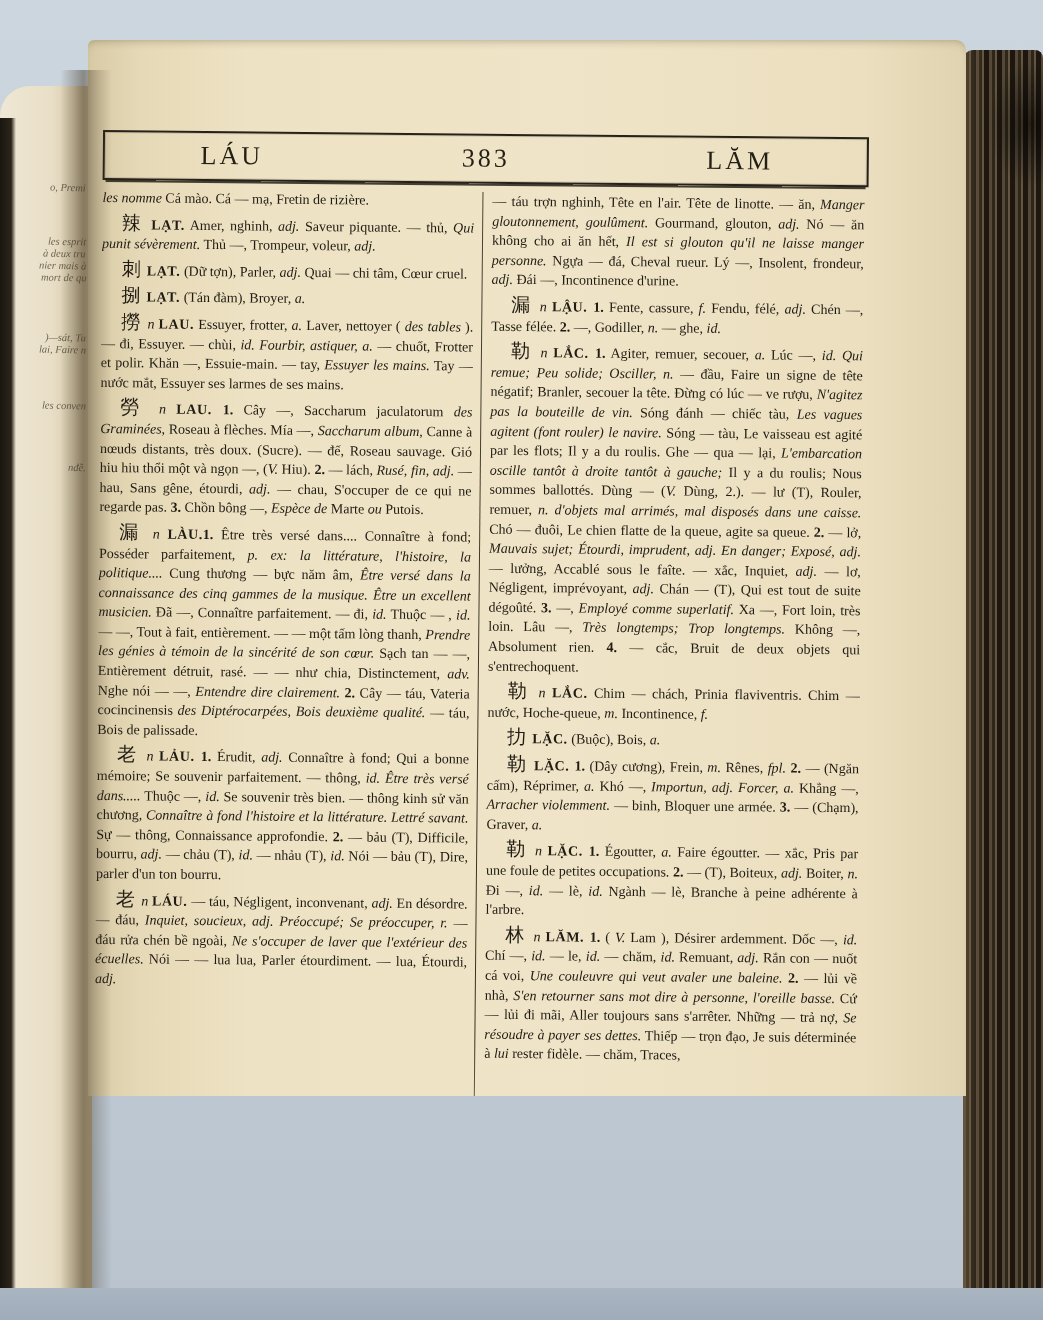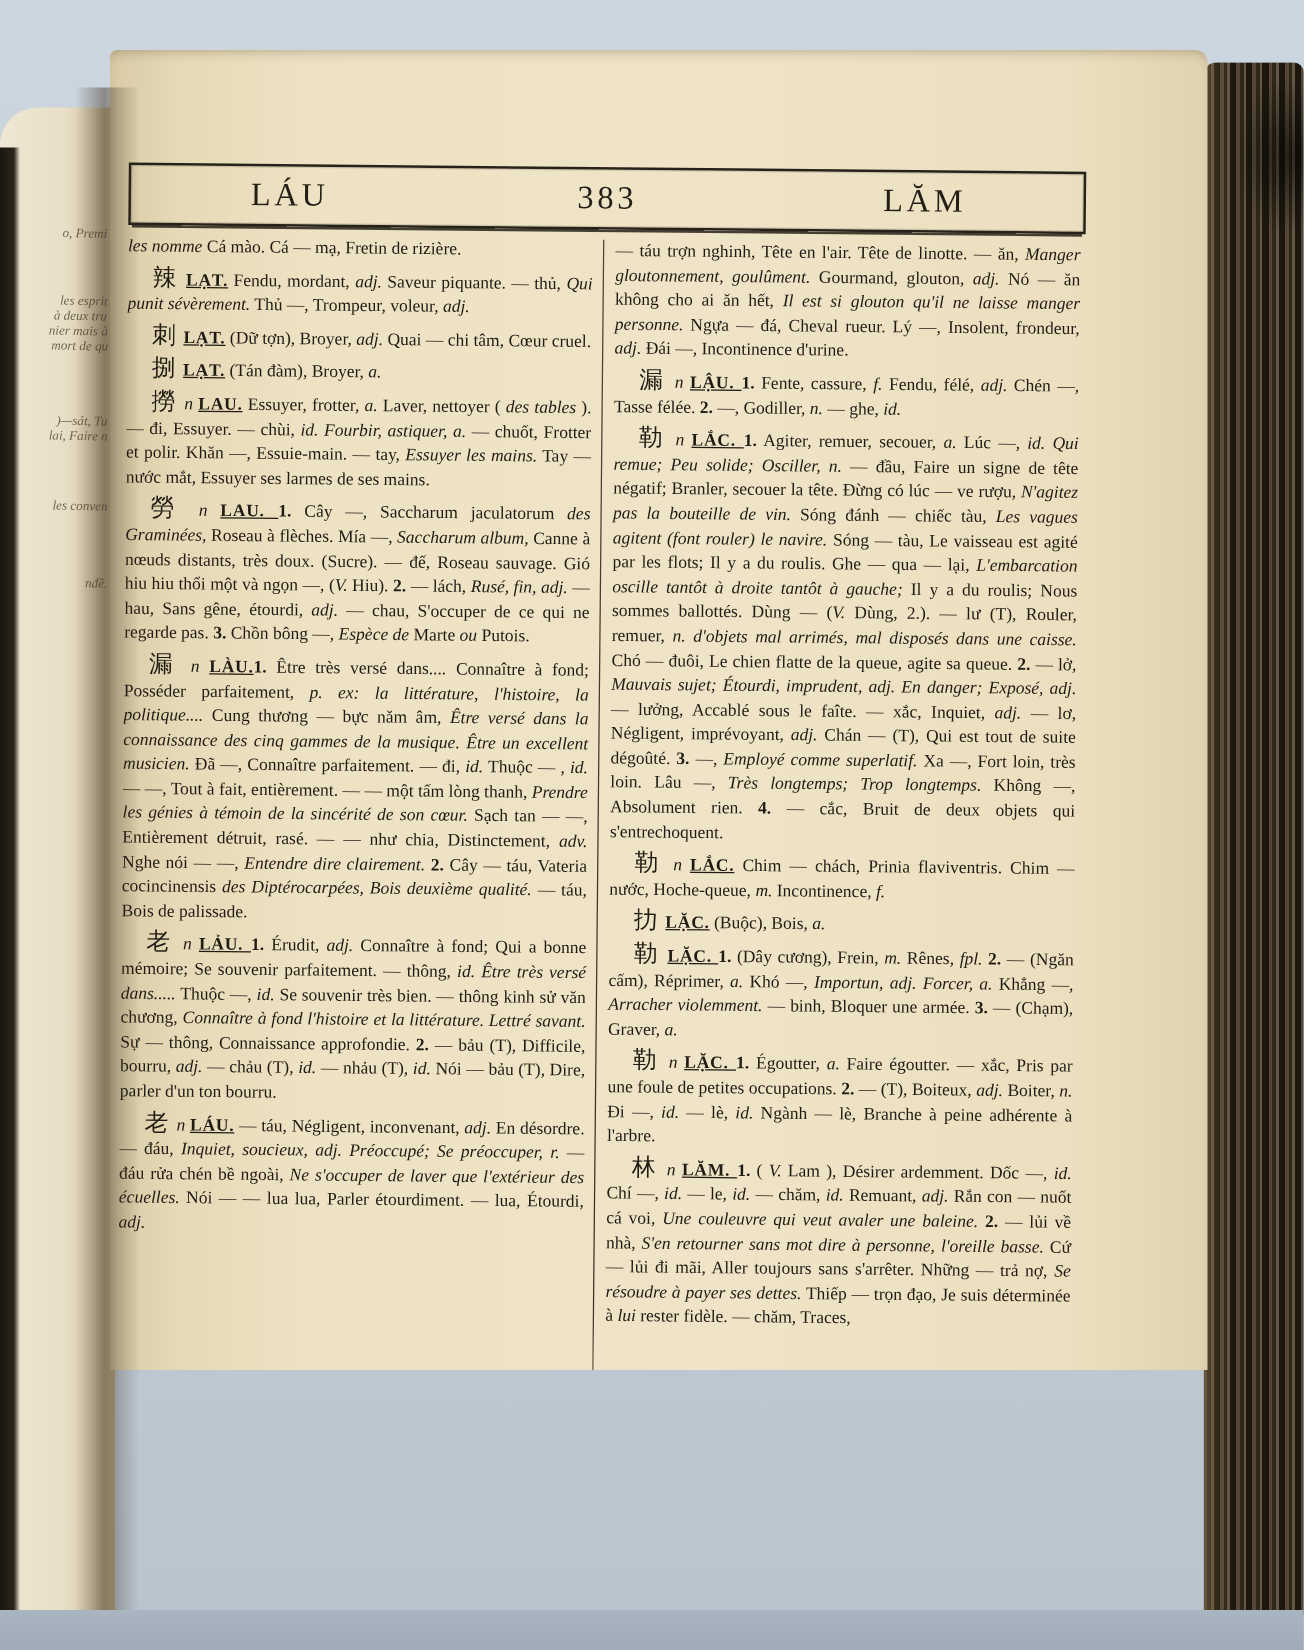--- a/index.html
+++ b/index.html
@@ -56,21 +56,21 @@
     display:flex;overflow:hidden;text-align:justify;
   }
   .col{font-size:14px;line-height:19.6px;}
   .col-left{width:372px;padding-right:8px;}
   .col-right{width:372px;padding-left:9px;}
   .divider{width:1px;background:linear-gradient(180deg,#4a4232 0%,#37301f 80%,rgba(55,48,31,0) 100%);}
 
   p.entry{margin:0 0 7px 0;}
   p.entry.indent{text-indent:20px;}
   .c{font-size:19px;line-height:14px;font-family:"DejaVu Sans","Liberation Sans",sans-serif;}
-  .h{font-weight:bold;letter-spacing:.6px;text-decoration:underline;}
+  .h{font-weight:bold;letter-spacing:.6px;}
   .b{font-weight:bold;}
   .i{font-style:italic;}
 
   
   .fore-edge{
     position:absolute;left:963px;top:50px;width:80px;height:1242px;
     background:
       radial-gradient(60px 90px at 85% 6%, rgba(0,0,0,.55), rgba(0,0,0,0) 70%),
       linear-gradient(90deg, rgba(120,100,70,.5) 0%, rgba(0,0,0,0) 25%),
       repeating-linear-gradient(90deg,#554836 0 3px,#2e2619 3px 6px,#655641 6px 8px,#1d1710 8px 13px),
@@ -109,22 +109,22 @@
 
       <div class="header-box">
         <div class="slot">LÁU</div>
         <div class="slot">383</div>
         <div class="slot">LĂM</div>
       </div>
 
       <div class="cols">
         <div class="col col-left">
             <p class="entry"><span class="i">les nomme </span><span>Cá mào. Cá — mạ, Fretin de rizière.</span></p>
-            <p class="entry indent"><span class="c">辣 </span><span class="h">LẠT.</span><span>  Fendu, mordant, </span><span class="i">adj.</span><span>  Saveur piquante. — thủ, </span><span class="i">Qui punit sévèrement.</span><span>  Thủ —, Trompeur, voleur, </span><span class="i">adj.</span></p>
-            <p class="entry indent"><span class="c">刺 </span><span class="h">LẠT.</span><span>  (Dữ tợn), Broyer, </span><span class="i">adj.</span><span>  Quai — chi tâm, Cœur cruel.</span></p>
+            <p class="entry indent"><span class="c">辣 </span><span class="h">LẠT.</span><span>  Amer, nghinh, </span><span class="i">adj.</span><span>  Saveur piquante. — thủ, </span><span class="i">Qui punit sévèrement.</span><span>  Thủ —, Trompeur, voleur, </span><span class="i">adj.</span></p>
+            <p class="entry indent"><span class="c">刺 </span><span class="h">LẠT.</span><span>  (Dữ tợn), Parler, </span><span class="i">adj.</span><span>  Quai — chi tâm, Cœur cruel.</span></p>
             <p class="entry indent"><span class="c">捌 </span><span class="h">LẠT.</span><span>  (Tán đàm), Broyer, </span><span class="i">a.</span></p>
             <p class="entry indent"><span class="c">撈 </span><span class="i">n </span><span class="h">LAU.</span><span>  Essuyer, frotter, </span><span class="i">a.</span><span>  Laver, nettoyer ( </span><span class="i">des tables</span><span> ). — đi, Essuyer. — chùi, </span><span class="i">id.  Fourbir, astiquer, a.</span><span>  — chuốt, Frotter et polir. Khăn —, Essuie-main. — tay, </span><span class="i">Essuyer les mains.</span><span>  Tay — nước mắt, Essuyer ses larmes de ses mains.</span></p>
             <p class="entry indent"><span class="c">勞 </span><span class="i">n </span><span class="h">LAU. </span><span class="b">1.</span><span>  Cây —, Saccharum jaculatorum </span><span class="i">des Graminées,</span><span>  Roseau à flèches. Mía —, </span><span class="i">Saccharum album,</span><span>  Canne à nœuds distants, très doux. (Sucre). — đế, Roseau sauvage. Gió hiu hiu thổi một và ngọn —, (</span><span class="i">V.</span><span>  Hiu). </span><span class="b">2.</span><span>  — lách, </span><span class="i">Rusé, fin, adj.</span><span>  — hau, Sans gêne, étourdi, </span><span class="i">adj.</span><span>  — chau, S'occuper de ce qui ne regarde pas. </span><span class="b">3.</span><span>  Chồn bông —, </span><span class="i">Espèce de </span><span>Marte </span><span class="i">ou </span><span>Putois.</span></p>
             <p class="entry indent"><span class="c">漏 </span><span class="i">n </span><span class="h">LÀU.</span><span class="b">1.</span><span>  Être très versé dans.... Connaître à fond; Posséder parfaitement, </span><span class="i">p. ex: la littérature, l'histoire, la politique....</span><span>  Cung thương — bực năm âm, </span><span class="i">Être versé dans la connaissance des cinq gammes de la musique. Être un excellent musicien.</span><span>  Đã —, Connaître parfaitement. — đi, </span><span class="i">id.</span><span>  Thuộc — , </span><span class="i">id.</span><span>  — —, Tout à fait, entièrement. — — một tấm lòng thanh, </span><span class="i">Prendre les génies à témoin de la sincérité de son cœur.</span><span>  Sạch tan — —, Entièrement détruit, rasé. — — như chia, Distinctement, </span><span class="i">adv.</span><span>  Nghe nói — —, </span><span class="i">Entendre dire clairement.</span><span class="b">  2.</span><span>  Cây — táu, Vateria cocincinensis </span><span class="i">des Diptérocarpées, Bois deuxième qualité.</span><span>  — táu, Bois de palissade.</span></p>
             <p class="entry indent"><span class="c">老 </span><span class="i">n </span><span class="h">LẢU. </span><span class="b">1.</span><span>  Érudit, </span><span class="i">adj.</span><span>  Connaître à fond; Qui a bonne mémoire; Se souvenir parfaitement. — thông, </span><span class="i">id. Être très versé dans.....</span><span>  Thuộc —, </span><span class="i">id.</span><span>  Se souvenir très bien. — thông kinh sử văn chương, </span><span class="i">Connaître à fond l'histoire et la littérature. Lettré savant.</span><span>  Sự — thông, Connaissance approfondie. </span><span class="b">2.</span><span>  — bảu (T), Difficile, bourru, </span><span class="i">adj.</span><span>  — chảu (T), </span><span class="i">id.</span><span>  — nhảu (T), </span><span class="i">id.</span><span>  Nói — bảu (T), Dire, parler d'un ton bourru.</span></p>
             <p class="entry indent"><span class="c">老 </span><span class="i">n </span><span class="h">LÁU.</span><span>  — táu, Négligent, inconvenant, </span><span class="i">adj.</span><span>  En désordre. — đáu, </span><span class="i">Inquiet, soucieux, adj. Préoccupé; Se préoccuper, r.</span><span>  — đáu rửa chén bề ngoài, </span><span class="i">Ne s'occuper de laver que l'extérieur des écuelles.</span><span>  Nói — — lua lua, Parler étourdiment. — lua, Étourdi, </span><span class="i">adj.</span></p>
           </div>
         <div class="divider"></div>
         <div class="col col-right">
             <p class="entry"><span>— táu trợn nghinh, Tête en l'air. Tête de linotte. — ăn, </span><span class="i">Manger gloutonnement, goulûment.</span><span>  Gourmand, glouton, </span><span class="i">adj.</span><span>  Nó — ăn không cho ai ăn hết, </span><span class="i">Il est si glouton qu'il ne laisse manger personne.</span><span>  Ngựa — đá, Cheval rueur. Lý —, Insolent, frondeur, </span><span class="i">adj.</span><span>  Đái —, Incontinence d'urine.</span></p>

